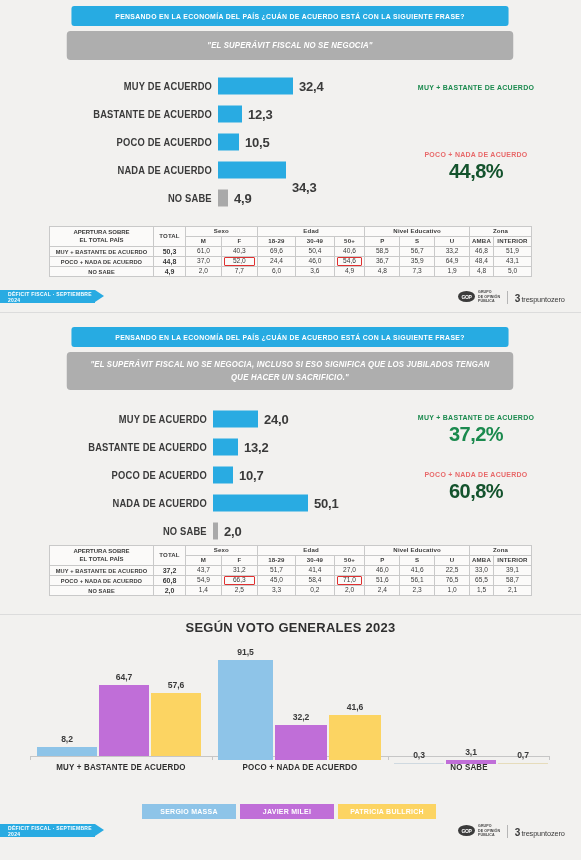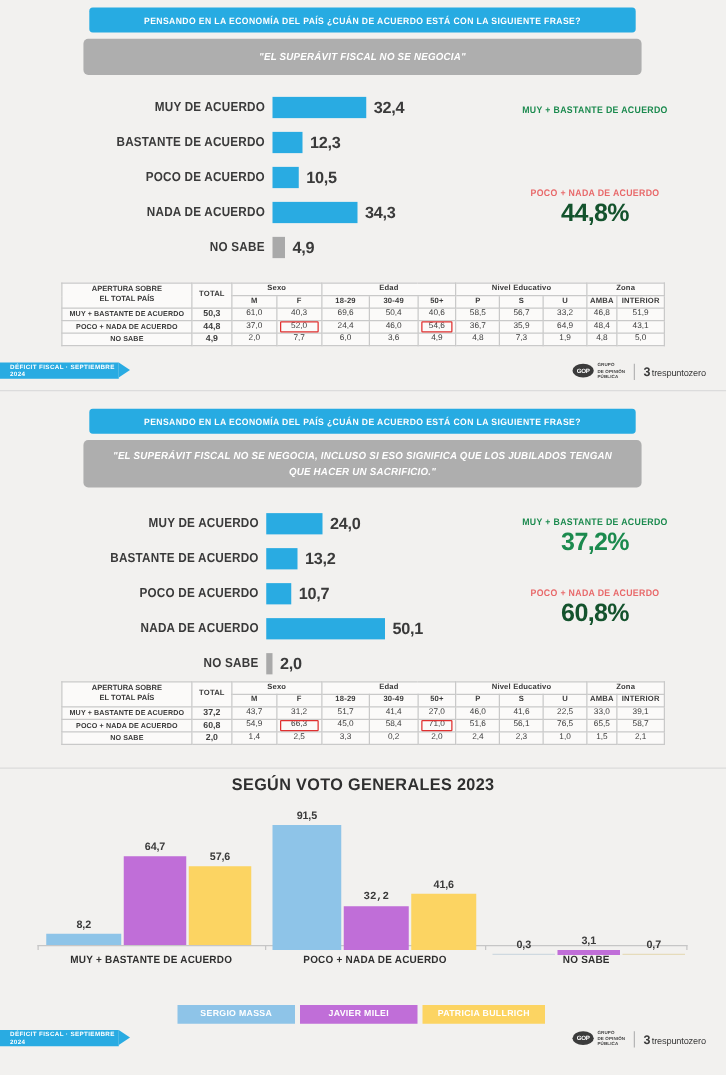--- a/index.html
+++ b/index.html
@@ -176,21 +176,21 @@
       <span class="hval" style="left:30px;">12,3</span>
     </div>
     <div class="hrow">
       <span class="hlabel" style="right:calc(100% + 6px);">POCO DE ACUERDO</span>
       <div class="hbar" style="width:21px;"></div>
       <span class="hval" style="left:27px;">10,5</span>
     </div>
     <div class="hrow">
       <span class="hlabel" style="right:calc(100% + 6px);">NADA DE ACUERDO</span>
       <div class="hbar" style="width:68px;"></div>
-      <span class="hval" style="left:74px;">34,3</span>
+      <span class="hval" style="left:74px;margin-top:17px;">34,3</span>
     </div>
     <div class="hrow">
       <span class="hlabel" style="right:calc(100% + 6px);">NO SABE</span>
       <div class="hbar gray" style="width:10px;"></div>
       <span class="hval" style="left:16px;">4,9</span>
     </div>
   </div>
 
   <div class="summary green" style="left:386px; top:83px; width:180px;">
     <div class="sum-label">MUY + BASTANTE DE ACUERDO</div>
@@ -429,21 +429,21 @@
     <div class="gbar" style="left:119px; width:50px; height:63px; background:#fcd462;"></div>
     <span class="gval" style="left:119px; width:50px; bottom:66px;">57,6</span>
   </div>
   <div class="gcat" style="left:32px; top:762px; width:178px;">MUY + BASTANTE DE ACUERDO</div>
 
   <div style="position:absolute; left:214px; top:660px; width:172px; height:100px;">
     <div class="gbar" style="left:4px; width:55px; height:100px; background:#8ec4e8;"></div>
     <span class="gval" style="left:4px; width:55px; bottom:103px;">91,5</span>
 
     <div class="gbar" style="left:61px; width:52px; height:35px; background:#c06ed8;"></div>
-    <span class="gval" style="left:61px; width:52px; bottom:38px;font-family:Liberation Mono, monospace;">32,2</span>
+    <span class="gval" style="left:61px; width:52px; bottom:38px;">32,2</span>
 
     <div class="gbar" style="left:115px; width:52px; height:45px; background:#fcd462;"></div>
     <span class="gval" style="left:115px; width:52px; bottom:48px;">41,6</span>
   </div>
   <div class="gcat" style="left:214px; top:762px; width:172px;">POCO + NADA DE ACUERDO</div>
 
   <div style="position:absolute; left:390px; top:664px; width:158px; height:100px;">
     <div class="gbar" style="left:4px; width:50px; height:1px; background:#cfd9e0;"></div>
     <span class="gval" style="left:4px; width:50px; bottom:4px;">0,3</span>
 

